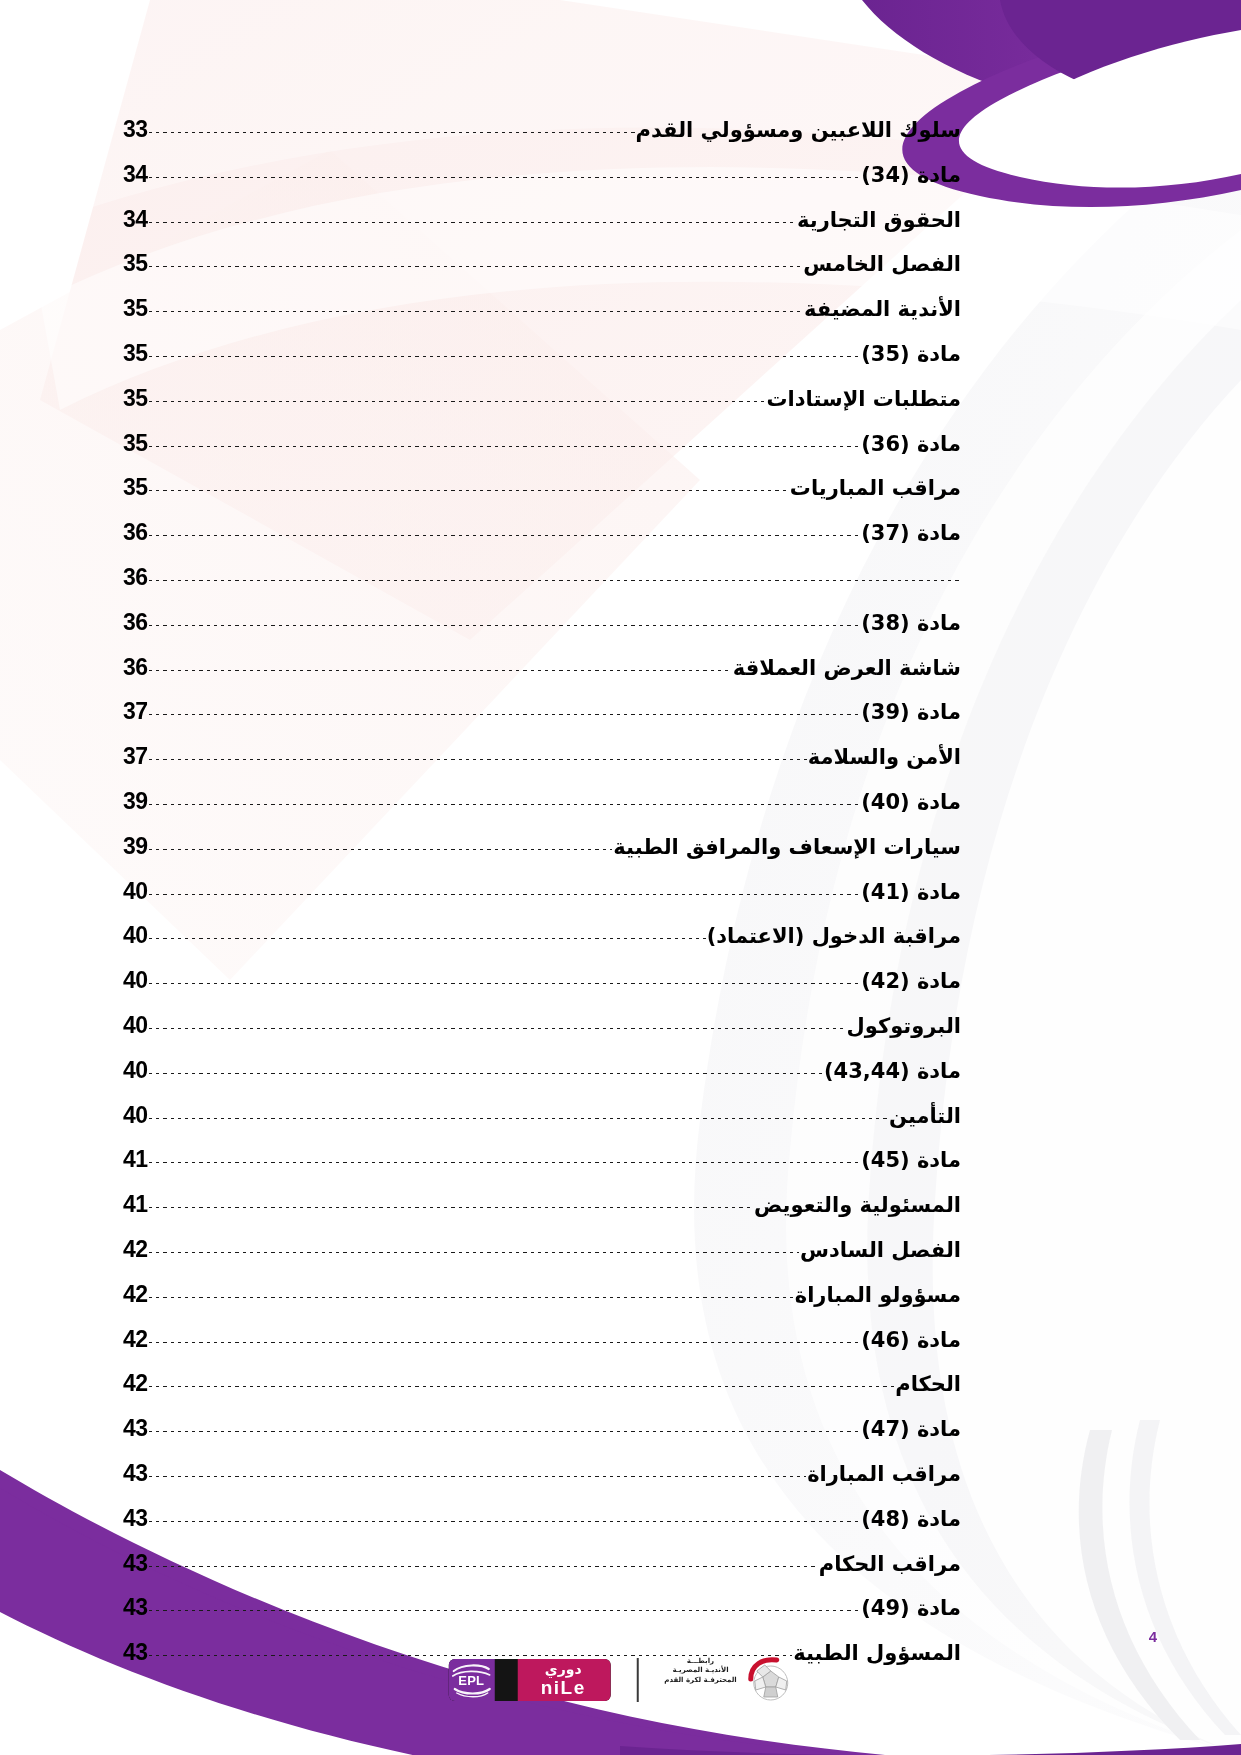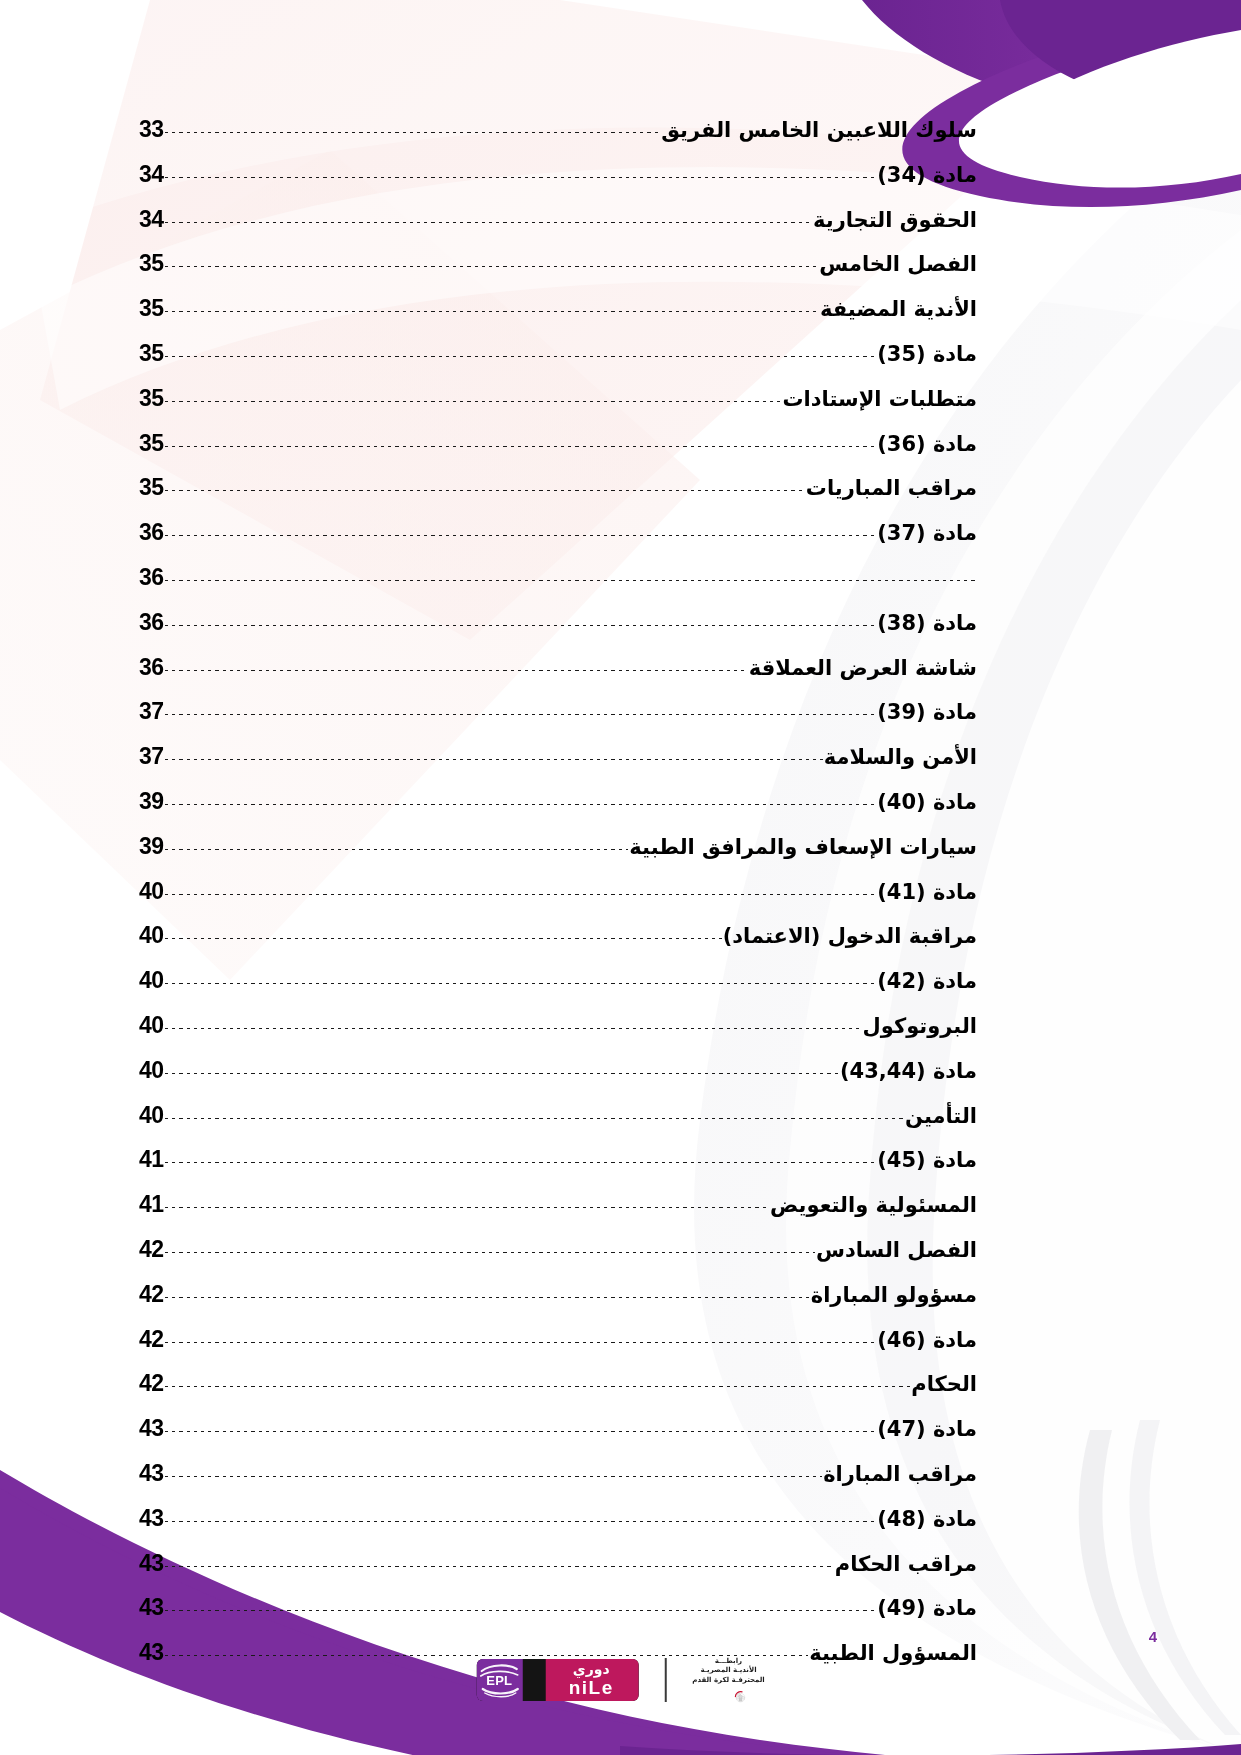--- a/index.html
+++ b/index.html
@@ -20,21 +20,21 @@
     position: absolute;
     inset: 0;
     width: 1241px;
     height: 1755px;
     pointer-events: none;
   }
 
   
   .toc {
     position: absolute;
-    left: 16px;
+    left: 0;
     top: 118px;
     width: 1213px;
     padding: 0;
     z-index: 5;
   }
 
   .toc-row {
     display: flex;
     flex-direction: row;
     align-items: baseline;
@@ -179,22 +179,22 @@
   .footer-divider {
     width: 2px;
     height: 44px;
     background: #3a3a3a;
     margin: 0 10px;
   }
 
   
   .efa-logo {
     display: flex;
-    flex-direction: column;
-    align-items: flex-end;
+    flex-direction: row;
+    align-items: flex-start;
     gap: 6px;
     height: 46px;
   }
   .efa-text {
     direction: rtl;
     text-align: center;
     font-family: "DejaVu Sans", sans-serif;
     font-weight: bold;
     color: #1a1a1a;
     font-size: 7px;
@@ -287,21 +287,21 @@
 
   <path d="M1090,1430 C1060,1540 1090,1650 1180,1740 L1200,1740 C1115,1650 1085,1540 1112,1430 Z" fill="#eeeef1" opacity="0.9"></path>
   <path d="M1140,1420 C1112,1530 1140,1645 1225,1735 L1241,1735 C1160,1645 1132,1530 1160,1420 Z" fill="#f3f3f5" opacity="0.9"></path>
 </svg>
 
 <div class="toc">
 
   <div class="toc-row">
     <span class="toc-page">33</span>
     <span class="toc-dots"></span>
-    <span class="toc-title">سلوك اللاعبين الخامس الفريق</span>
+    <span class="toc-title">سلوك اللاعبين ومسؤولي القدم</span>
   </div>
 
   <div class="toc-row">
     <span class="toc-page">34</span>
     <span class="toc-dots"></span>
     <span class="toc-title">مادة (34)</span>
   </div>
 
   <div class="toc-row">
     <span class="toc-page">34</span>

